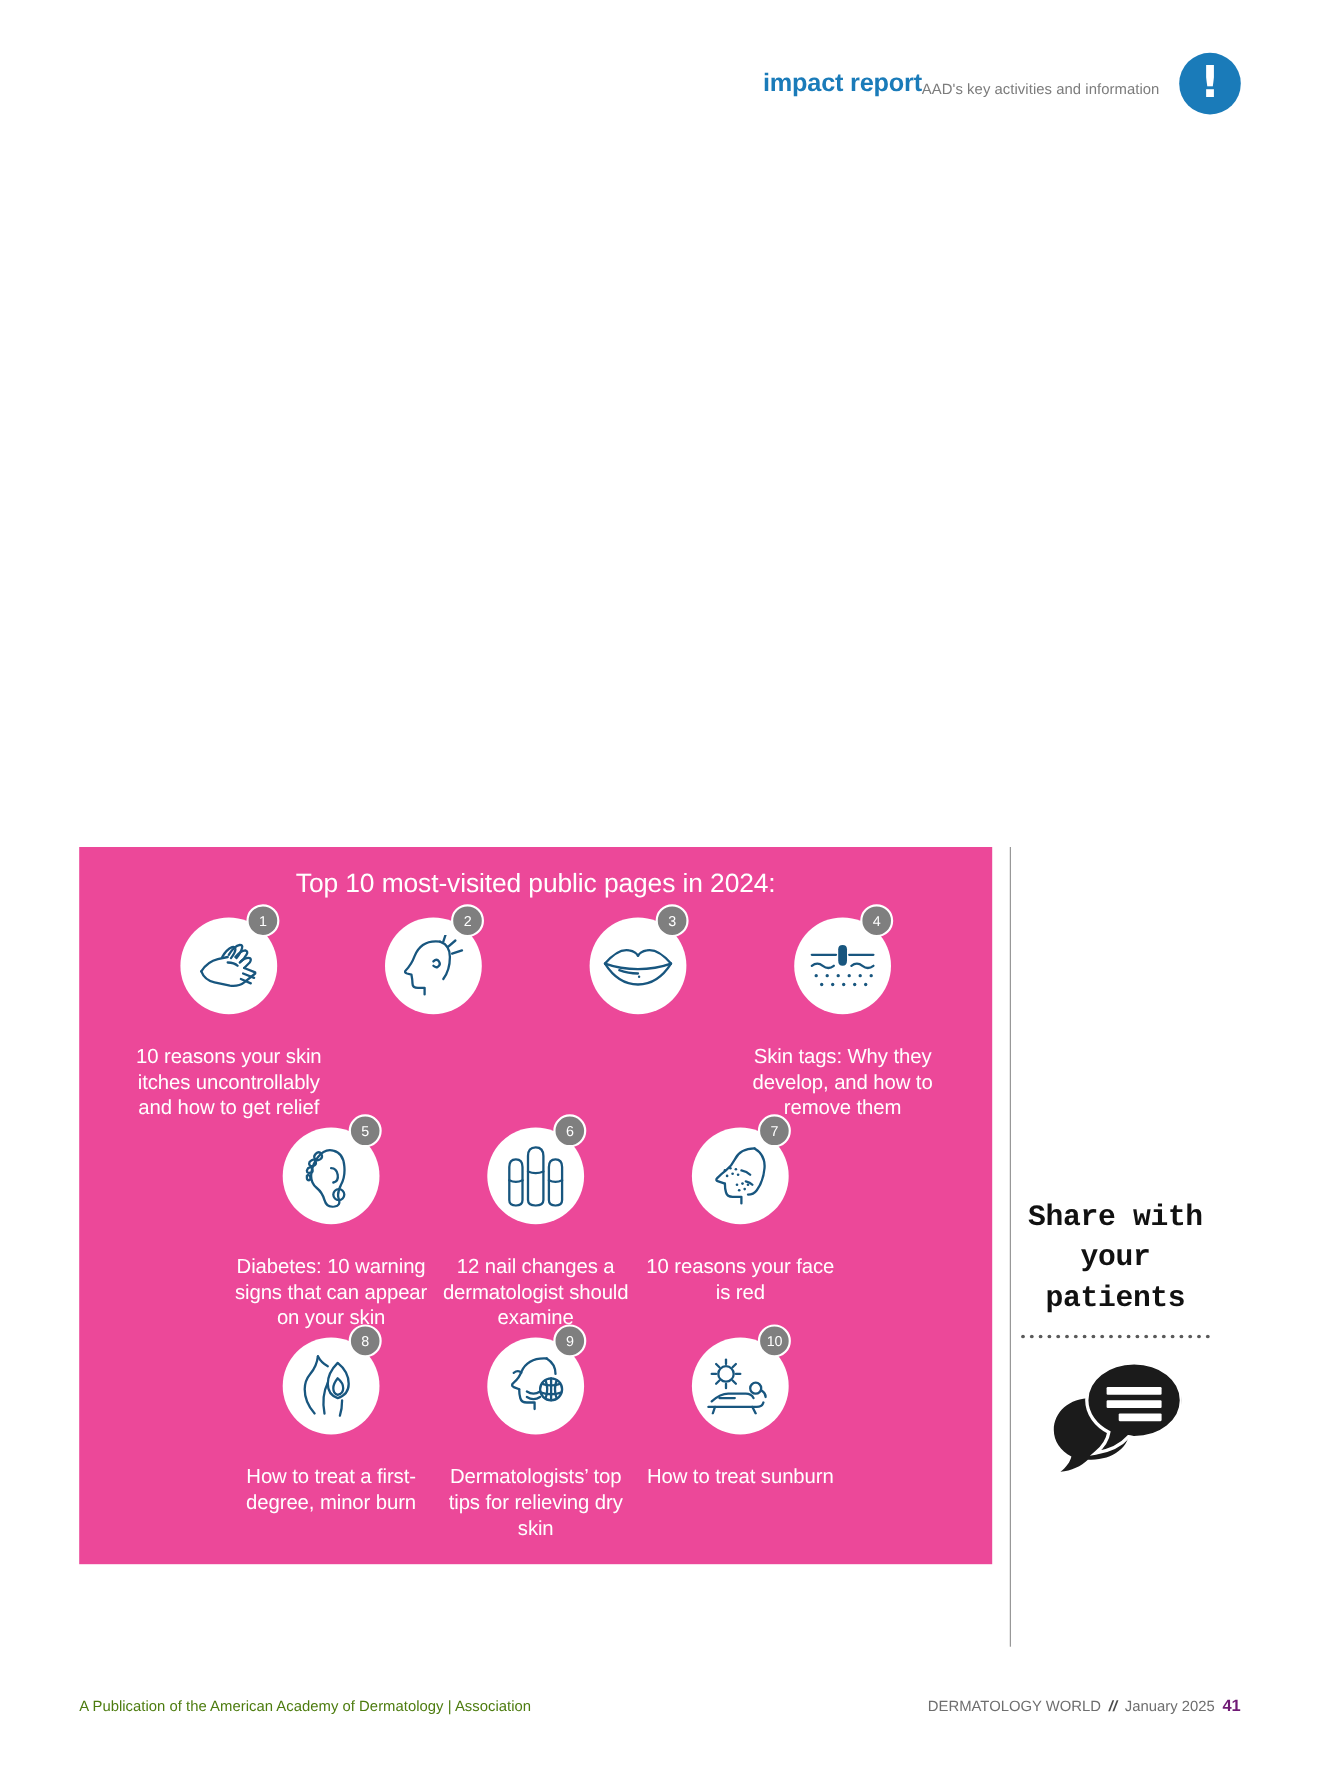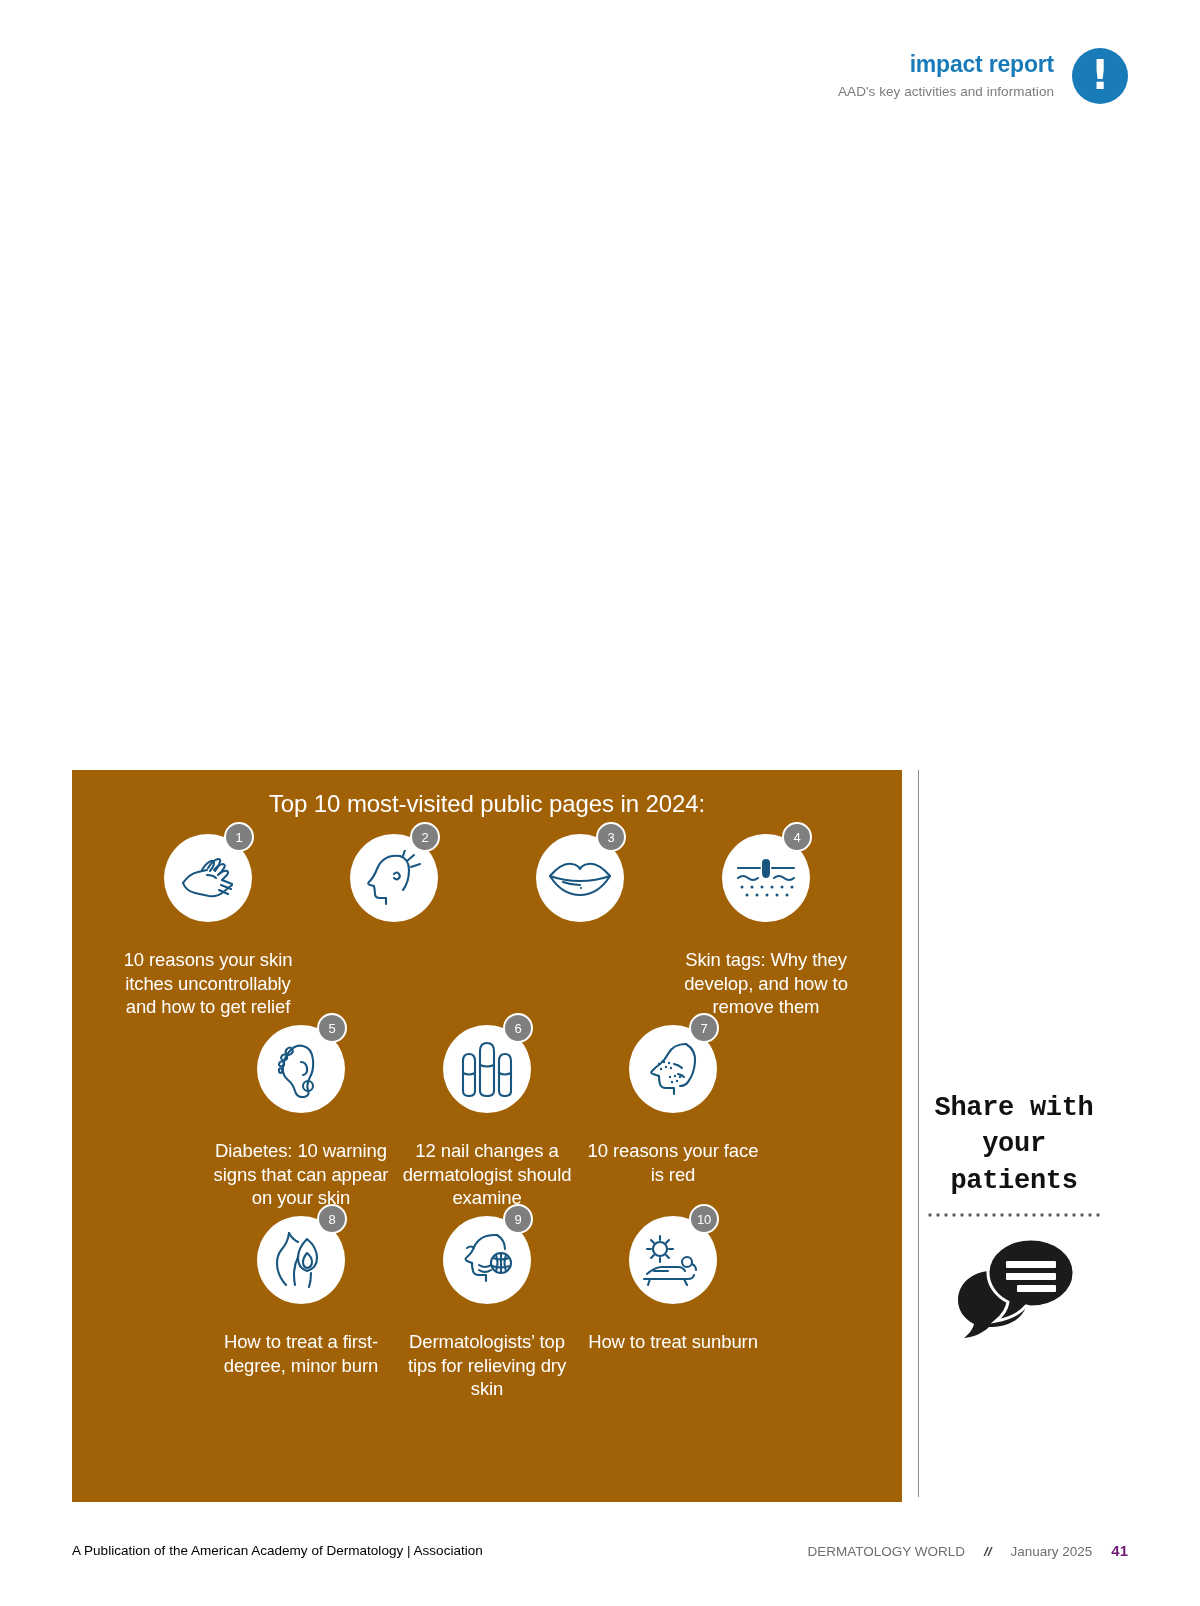--- a/index.html
+++ b/index.html
@@ -17,21 +17,21 @@
   .header{
     position:absolute;
     top:48px; right:72px;
     display:flex;
     align-items:center;
     gap:18px;
   }
   .header-text{
     text-align:right;
     display:flex;
-    flex-direction:column;
+    flex-direction:row;
     align-items:flex-end;
   }
   .header-title{
     color:#1a7bb9;
     font-size:23px;
     font-weight:bold;
     letter-spacing:-0.2px;
     line-height:1.1;
   }
   .header-sub{
@@ -57,22 +57,22 @@
     font-weight:bold;
     line-height:1;
     margin-top:-3px;
     font-family:"DejaVu Sans",sans-serif;
   }
 
   
   .panel{
     position:absolute;
     left:72px; top:770px;
-    width:830px; height:732px;
-    background:#a16207;
+    width:830px; height:652px;
+    background:#ec4899;
     box-sizing:border-box;
   }
   .panel-title{
     color:#ffffff;
     font-size:24px;
     text-align:center;
     margin-top:20px;
     letter-spacing:-0.1px;
   }
 
@@ -174,30 +174,30 @@
     letter-spacing:-0.1px;
   }
   .sidebar-url{
     font-weight:bold;
   }
 
   
   .footer-left{
     position:absolute;
     left:72px; top:1543px;
-    color:#000000;
+    color:#4d7c0f;
     font-size:13.5px;
     letter-spacing:0.02px;
   }
   .footer-right{
     position:absolute;
     right:72px; top:1542px;
     display:flex;
     align-items:baseline;
-    gap:19px;
+    gap:7px;
     color:#6e6e6e;
     font-size:13.5px;
   }
   .footer-right .slashes{
     font-weight:bold;
     font-style:italic;
     color:#4a4a4a;
   }
   .footer-page{
     color:#701a75;

